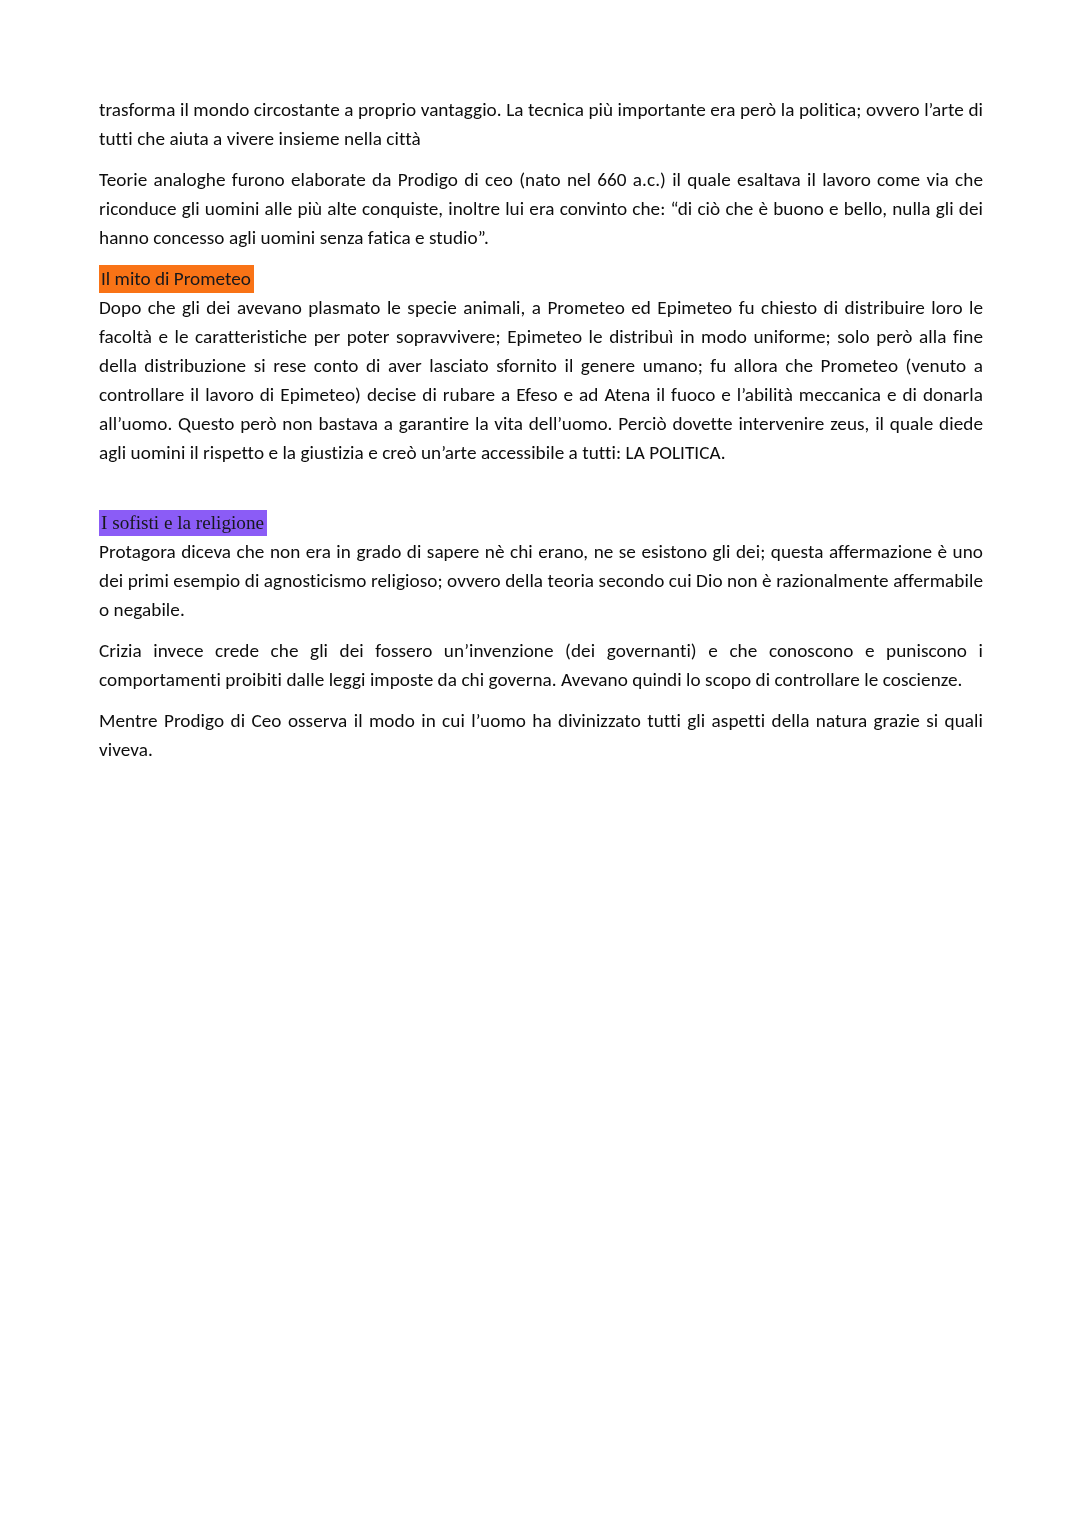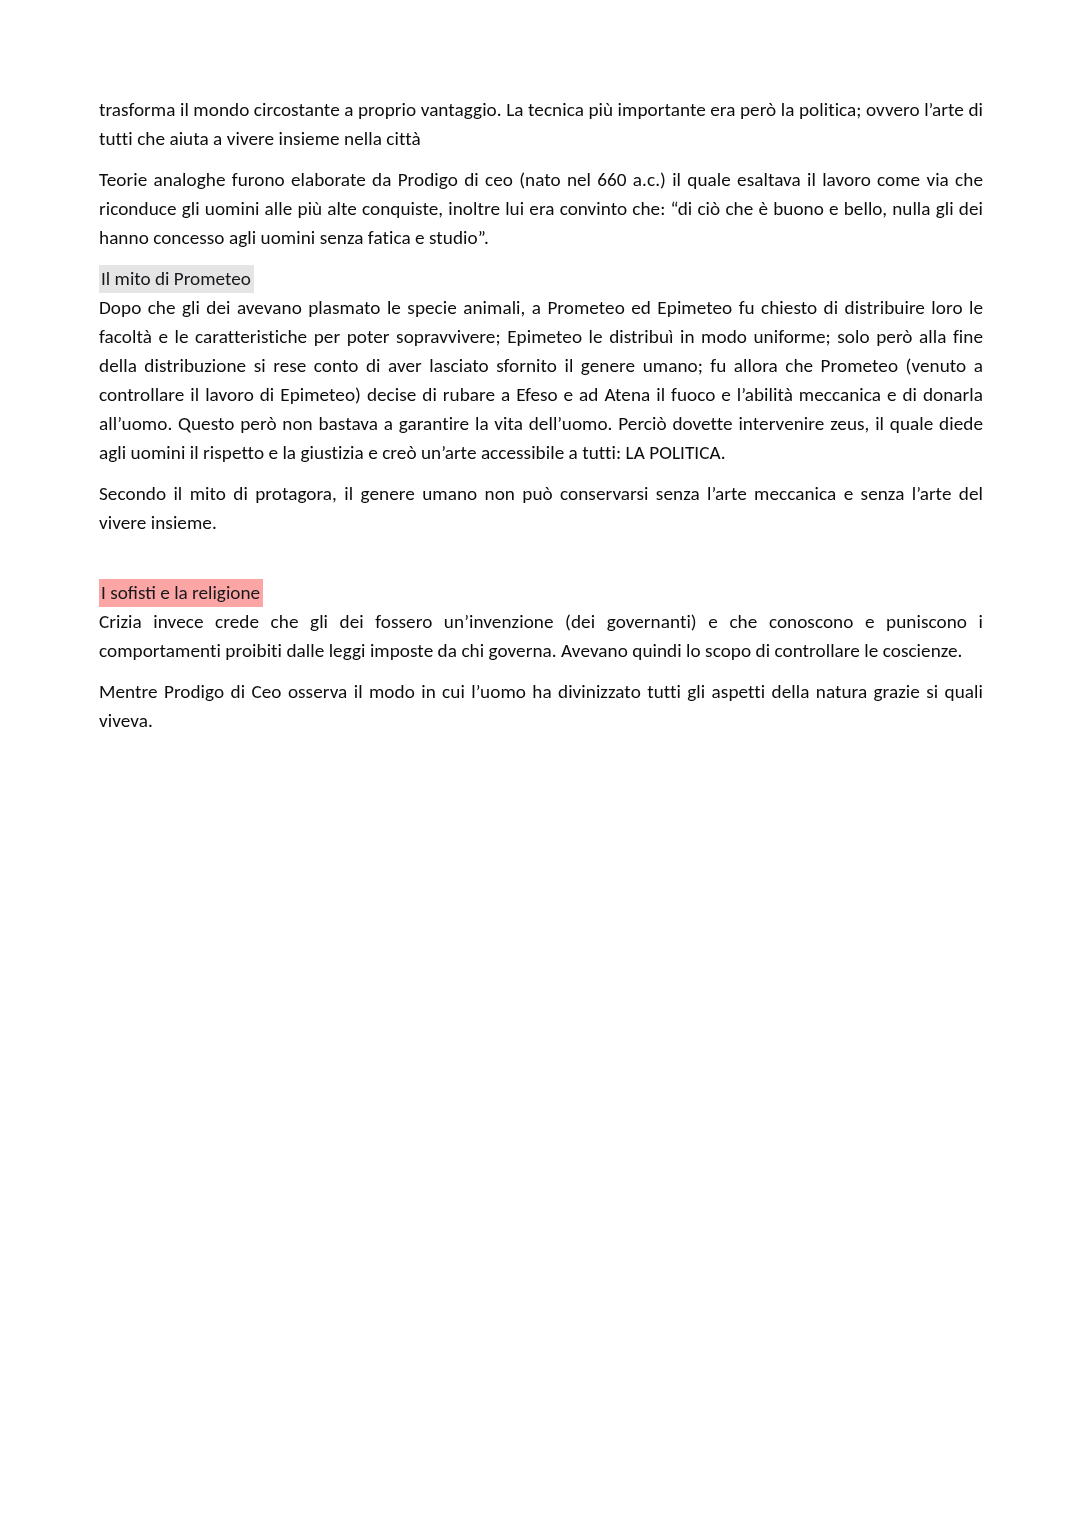--- a/index.html
+++ b/index.html
@@ -42,24 +42,25 @@
   .hl {
     display: inline;
     padding: 2px 3px 3px 2px;
     font-size: 19.2px;
     line-height: 29px;
     color: #17181c;
     box-decoration-break: clone;
     -webkit-box-decoration-break: clone;
   }
   .hl-blue {
-    background-color: #e5e5e5;
+    background-color: #f97316;
   }
   .hl-purple {
-    background-color: #fca5a5;
+    background-color: #8b5cf6;
+    font-family: Liberation Serif, serif;
   }
   .spacer-line {
     height: 29px;
     line-height: 29px;
     font-size: 19.2px;
   }
 </style>
 </head>
 <body>
 
@@ -68,25 +69,25 @@
 
     <p class="para">trasforma il mondo circostante a proprio vantaggio. La tecnica più importante era però la politica; ovvero l’arte di tutti che aiuta a vivere insieme nella città</p>
 
     <p class="para">Teorie analoghe furono elaborate da Prodigo di ceo (nato nel 660 a.c.) il quale esaltava il lavoro come via che riconduce gli uomini alle più alte conquiste, inoltre lui era convinto che: “di ciò che è buono e bello, nulla gli dei hanno concesso agli uomini senza fatica e studio”.</p>
 
 
     <div class="heading-line"><span class="hl hl-blue">Il mito di Prometeo</span></div>
 
     <p class="para">Dopo che gli dei avevano plasmato le specie animali, a Prometeo ed Epimeteo fu chiesto di distribuire loro le facoltà e le caratteristiche per poter sopravvivere; Epimeteo le distribuì in modo uniforme; solo però alla fine della distribuzione si rese conto di aver lasciato sfornito il genere umano; fu allora che Prometeo (venuto a controllare il lavoro di Epimeteo) decise di rubare a Efeso e ad Atena il fuoco e l’abilità meccanica e di donarla all’uomo. Questo però non bastava a garantire la vita dell’uomo. Perciò dovette intervenire zeus, il quale diede agli uomini il rispetto e la giustizia e creò un’arte accessibile a tutti: LA POLITICA.</p>
 
-    <p class="para">Secondo il mito di protagora, il genere umano non può conservarsi senza l’arte meccanica e senza l’arte del vivere insieme.</p>
 
     <div class="spacer-line">&nbsp;</div>
 
     <div class="heading-line"><span class="hl hl-purple">I sofisti e la religione</span></div>
 
+    <p class="para">Protagora diceva che non era in grado di sapere nè chi erano, ne se esistono gli dei; questa affermazione è uno dei primi esempio di agnosticismo religioso; ovvero della teoria secondo cui Dio non è razionalmente affermabile o negabile.</p>
 
     <p class="para">Crizia invece crede che gli dei fossero un’invenzione (dei governanti) e che conoscono e puniscono i comportamenti proibiti dalle leggi imposte da chi governa. Avevano quindi lo scopo di controllare le coscienze.</p>
 
     <p class="para">Mentre Prodigo di Ceo osserva il modo in cui l’uomo ha divinizzato tutti gli aspetti della natura grazie si quali viveva.</p>
 
   </div>
 </div>
 
 </body></html>

